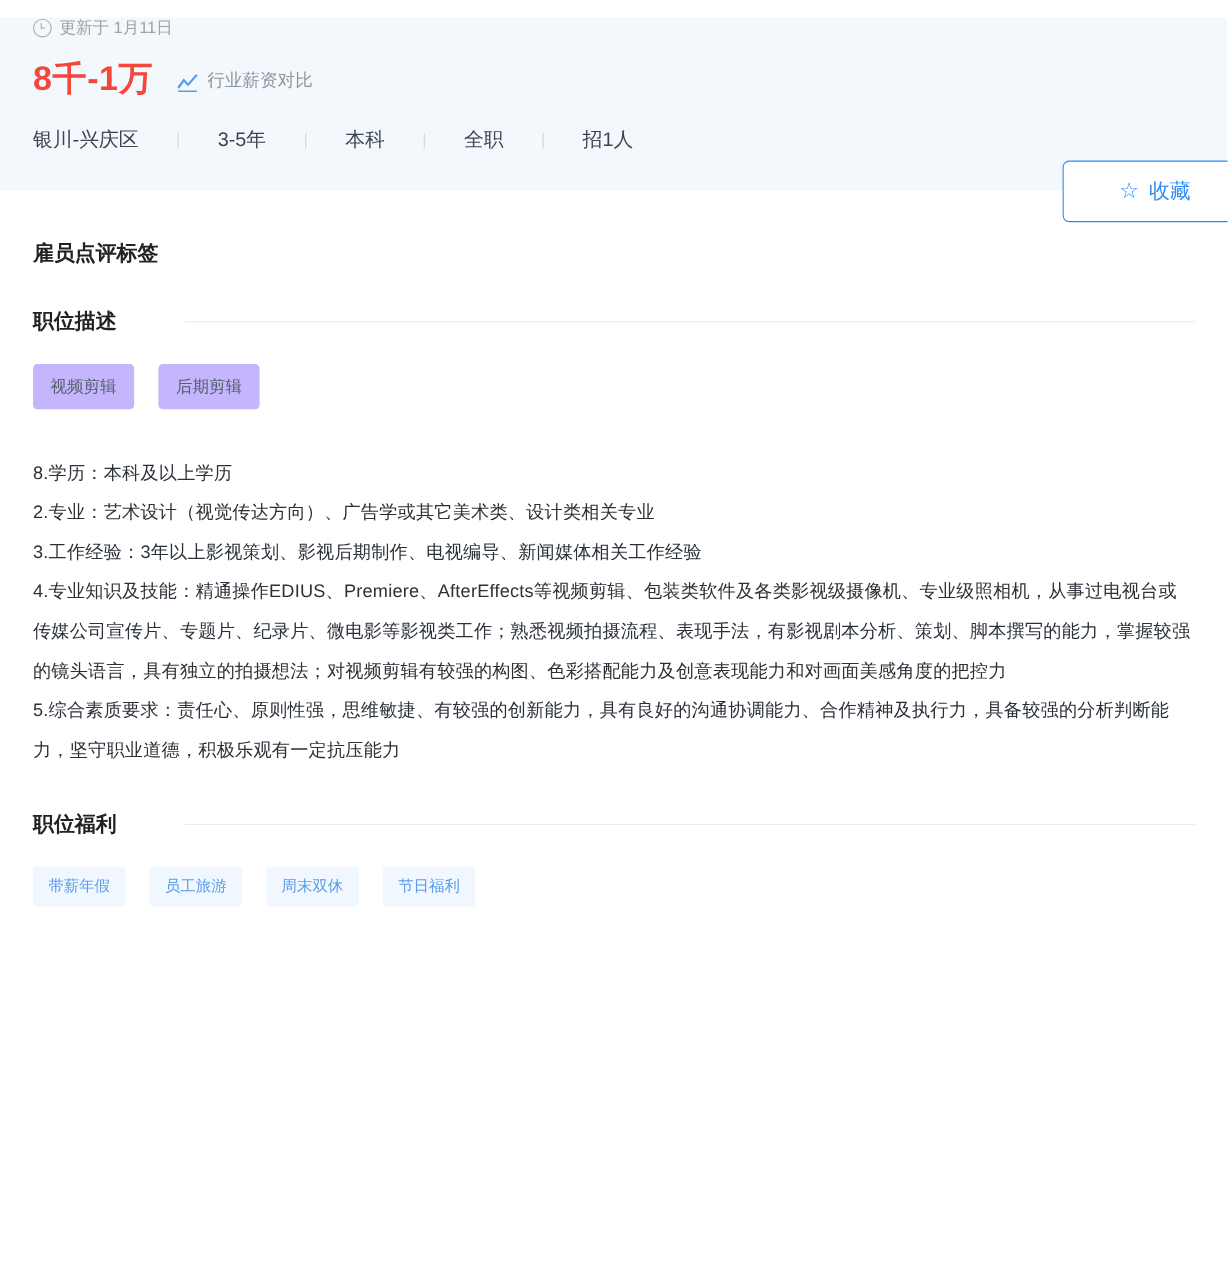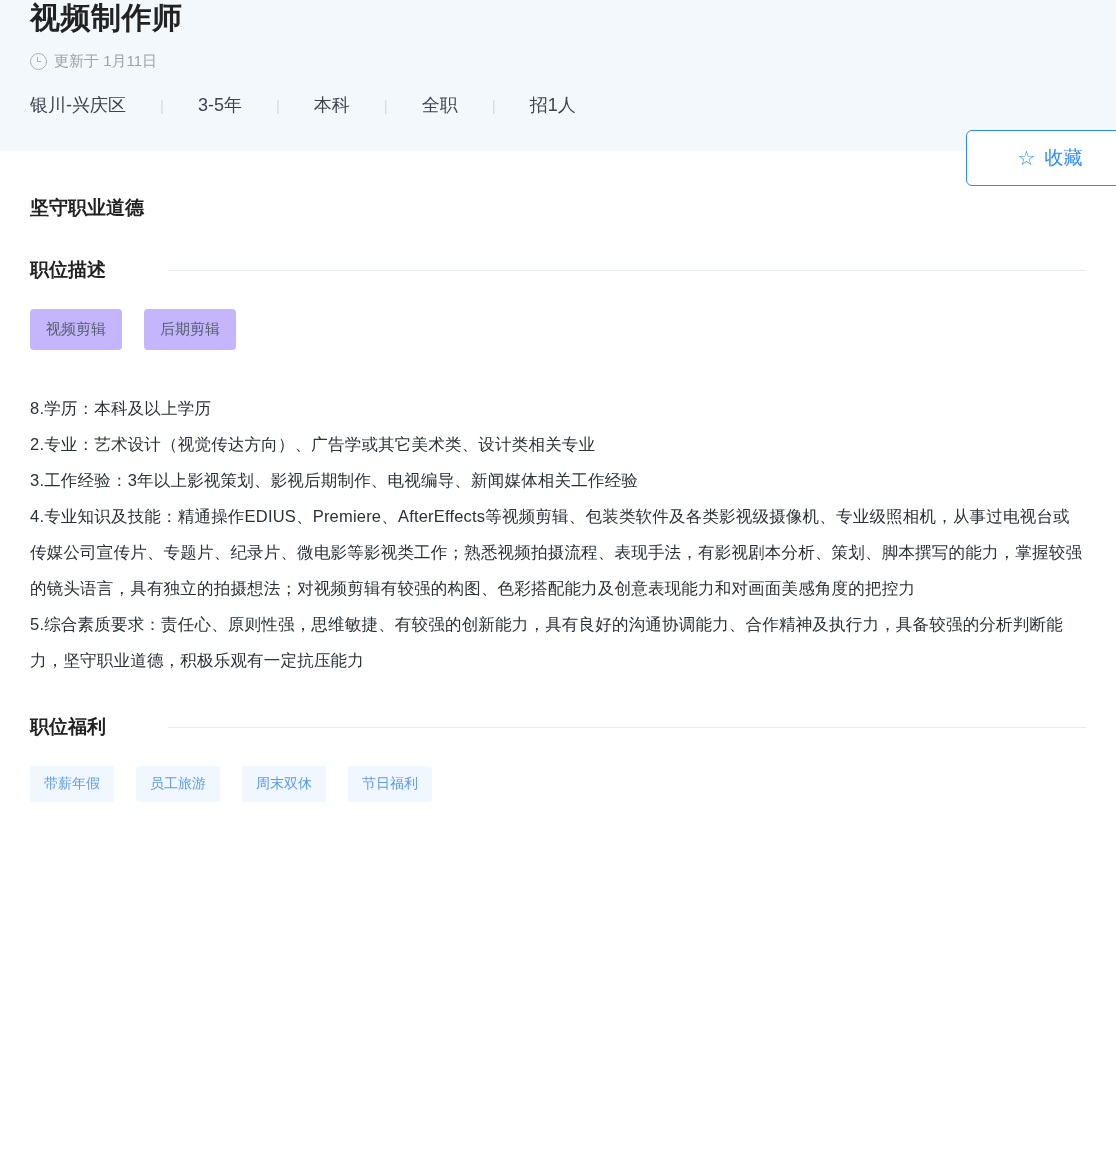--- a/index.html
+++ b/index.html
@@ -202,27 +202,38 @@
     display: flex;
     flex-wrap: wrap;
     margin-top: 26px;
   }
 </style>
 </head>
 <body>
 
 <div class="header">
   <div class="header-inner">
-    <h1 class="job-title">视频制作师</h1>
 
     <div class="update-line">
       <span class="clock-icon"></span>
       <span>更新于 1月11日</span>
     </div>
 
+    <div class="salary-row">
+      <span class="salary">8千-1万</span>
+      <span class="salary-compare">
+        <span class="chart-icon">
+          <svg width="19" height="17" viewBox="0 0 19 17">
+            <polyline points="1,13 6,6 10,10 18,1" fill="none" stroke="#5b9bea" stroke-width="2"></polyline>
+            <polyline points="1,16 18,16" fill="none" stroke="#5b9bea" stroke-width="1.4"></polyline>
+          </svg>
+        </span>
+        <span>行业薪资对比</span>
+      </span>
+    </div>
 
     <div class="meta-row">
       <span>银川-兴庆区</span>
       <span class="meta-sep">|</span>
       <span>3-5年</span>
       <span class="meta-sep">|</span>
       <span>本科</span>
       <span class="meta-sep">|</span>
       <span>全职</span>
       <span class="meta-sep">|</span>
@@ -232,21 +243,21 @@
 
   <div class="fav-button">
     <span class="star-icon">☆</span>
     <span>收藏</span>
   </div>
 </div>
 
 <div class="content">
 
   <div class="section">
-    <div class="sec-title-plain">坚守职业道德</div>
+    <div class="sec-title-plain">雇员点评标签</div>
   </div>
 
   <div class="section">
     <div class="sec-title-rule">
       <span class="t">职位描述</span>
       <span class="line"></span>
     </div>
     <div class="tag-row">
       <span class="tag-grey">视频剪辑</span>
       <span class="tag-grey">后期剪辑</span>

